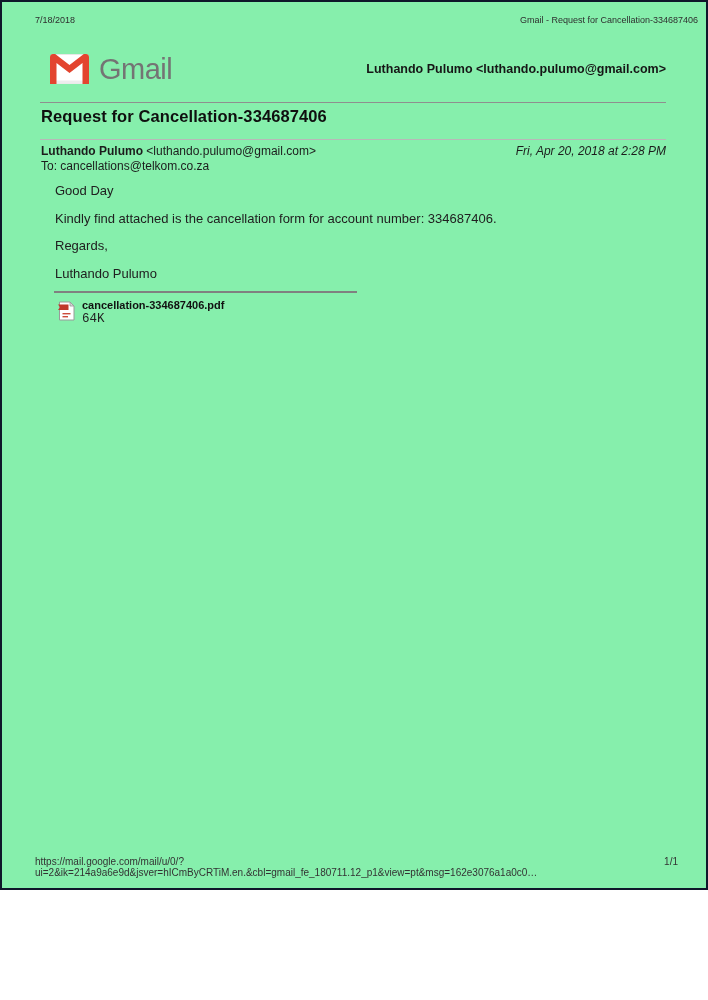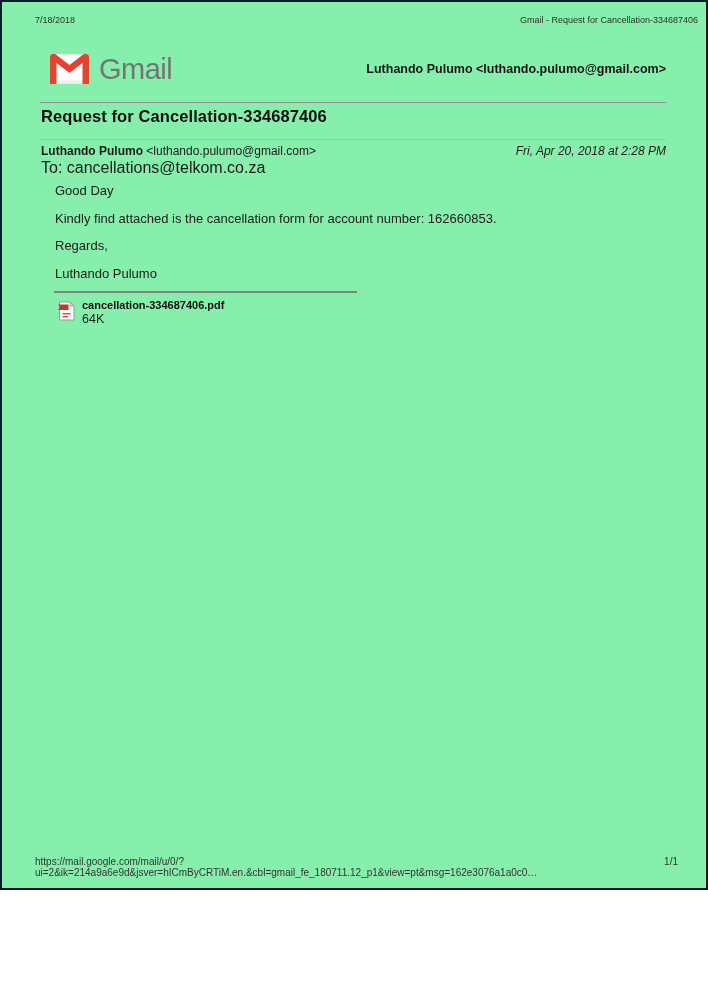--- a/index.html
+++ b/index.html
@@ -29,31 +29,31 @@
 
   .rule { position:absolute; left:38px; right:40px; border:none; margin:0; }
   .rule-top { top:100px; border-top:1px solid #8f8f8f; }
   .rule-subject { top:137px; border-top:1px solid #b8b8b8; }
 
   .subject { position:absolute; left:39px; top:105px; font-size:16.5px; font-weight:bold; color:#0f0f0f; letter-spacing:0.1px;text-align:center; }
 
   .meta-row { position:absolute; left:39px; right:40px; top:142px; font-size:12px; color:#1c1c1c; }
   .from-name { font-weight:bold; }
   .message-date { position:absolute; right:0; top:0;font-style:italic; }
-  .to-line { position:absolute; left:39px; top:157px; font-size:16px; color:#1c1c1c; }
+  .to-line { position:absolute; left:39px; top:157px; font-size:12px; color:#1c1c1c; }
 
   .message-body { position:absolute; left:53px; top:182px; width:560px; font-size:13px; color:#202020; }
   .message-body p { margin:0 0 14.5px 0; line-height:13px; }
 
   .attach-sep { position:absolute; left:52px; top:289px; width:303px; border:none; border-top:2px solid #808080; margin:0; }
 
   .attachment { position:absolute; left:56px; top:297px; display:flex; align-items:flex-start; gap:7px; }
   .pdf-icon { display:block; margin-top:2px; }
   .attach-name { font-size:11px; font-weight:bold; color:#111; line-height:13px; }
-  .attach-size { font-size:12.5px; color:#222; line-height:13px; margin-top:1px; }
+  .attach-size { font-size:12.5px; color:#222; line-height:13px; margin-top:1px;font-family:Liberation Mono, monospace; }
 
   
   .print-footer { position:absolute; left:33px; right:28px; bottom:20px; height:12px; font-size:10px; color:#333; }
   .footer-url { position:absolute; left:0; top:0; }
   .page-indicator { position:absolute; right:0; top:0; }
 </style>
 </head>
 <body>
 
 <div class="page">
@@ -84,21 +84,21 @@
   <hr class="rule rule-subject">
 
   <div class="meta-row">
     <span class="from-name">Luthando Pulumo</span><span class="from-email"> &lt;luthando.pulumo@gmail.com&gt;</span>
     <span class="message-date">Fri, Apr 20, 2018 at 2:28 PM</span>
   </div>
   <div class="to-line">To: cancellations@telkom.co.za</div>
 
   <div class="message-body">
     <p>Good Day</p>
-    <p>Kindly find attached is the cancellation form for account number: 162660853.</p>
+    <p>Kindly find attached is the cancellation form for account number: 334687406.</p>
     <p>Regards,</p>
     <p>Luthando Pulumo</p>
   </div>
 
   <hr class="attach-sep">
 
   <div class="attachment">
     <span>
       <svg class="pdf-icon" width="17" height="20" viewBox="0 0 17 20" aria-hidden="true">
         <path d="M1.5 1 L12 1 L16 5 L16 19 L1.5 19 Z" fill="#ffffff" stroke="#9a9a9a" stroke-width="1"></path>

